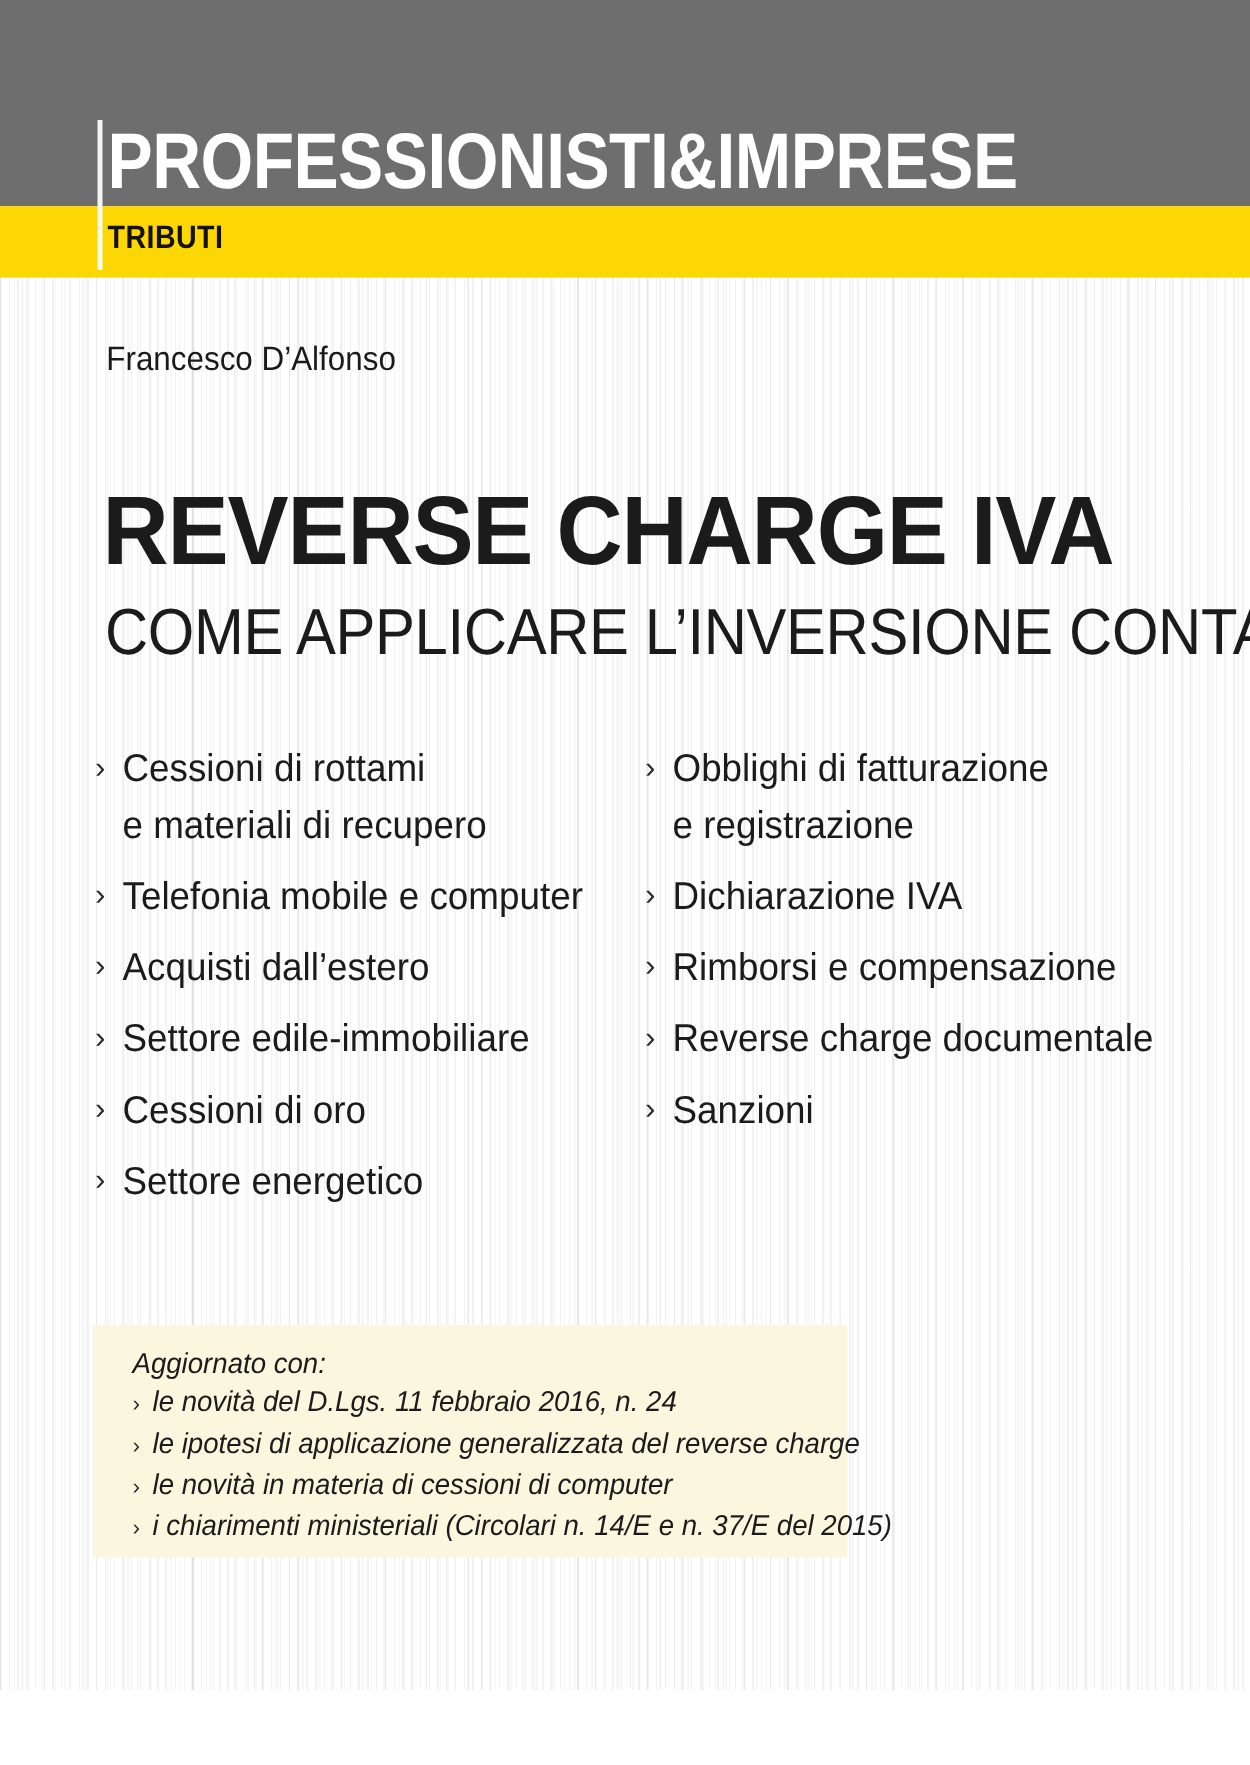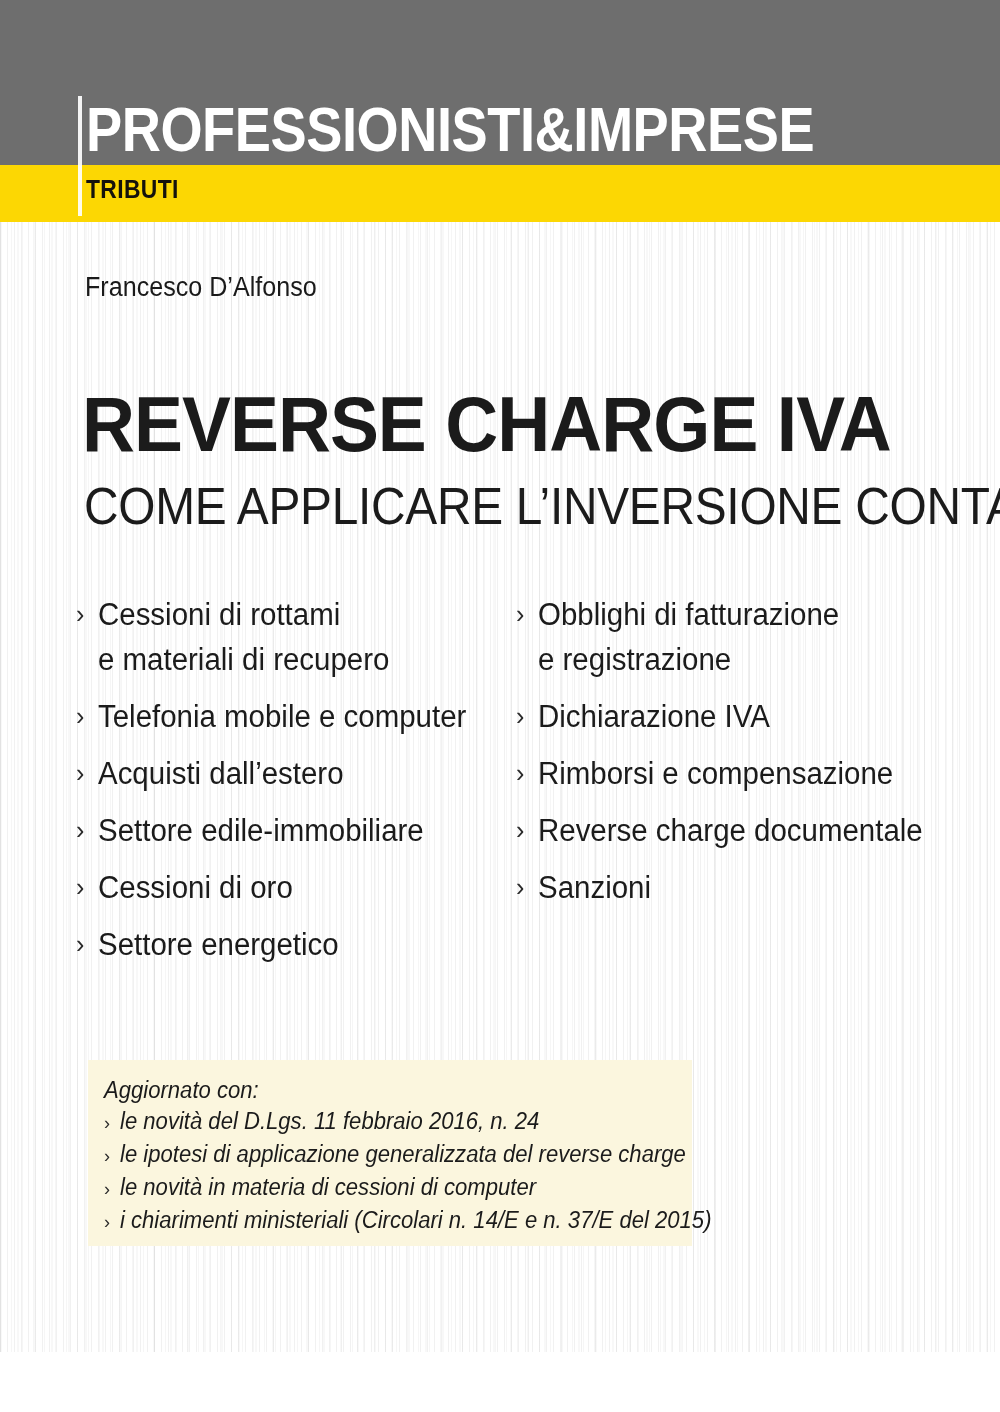--- a/index.html
+++ b/index.html
@@ -160,26 +160,26 @@
     line-height: 45px;
     color: #1b1b1b;
     transform: scaleX(0.95);
     transform-origin: left top;
     white-space: pre-line;
   }
 
   
   .update-box {
     position: absolute;
-    left: 88px;
+    left: 74px;
     top: 1060px;
     width: 604px;
     height: 186px;
     background: #fbf6de;
-    padding: 14px 0 0 16px;
+    padding: 14px 0 0 32px;
     box-sizing: border-box;
   }
   .update-head {
     font-size: 23px;
     line-height: 32px;
     font-style: italic;
     color: #1b1b1b;
     transform: scaleX(0.96);
     transform-origin: left top;
     white-space: nowrap;

